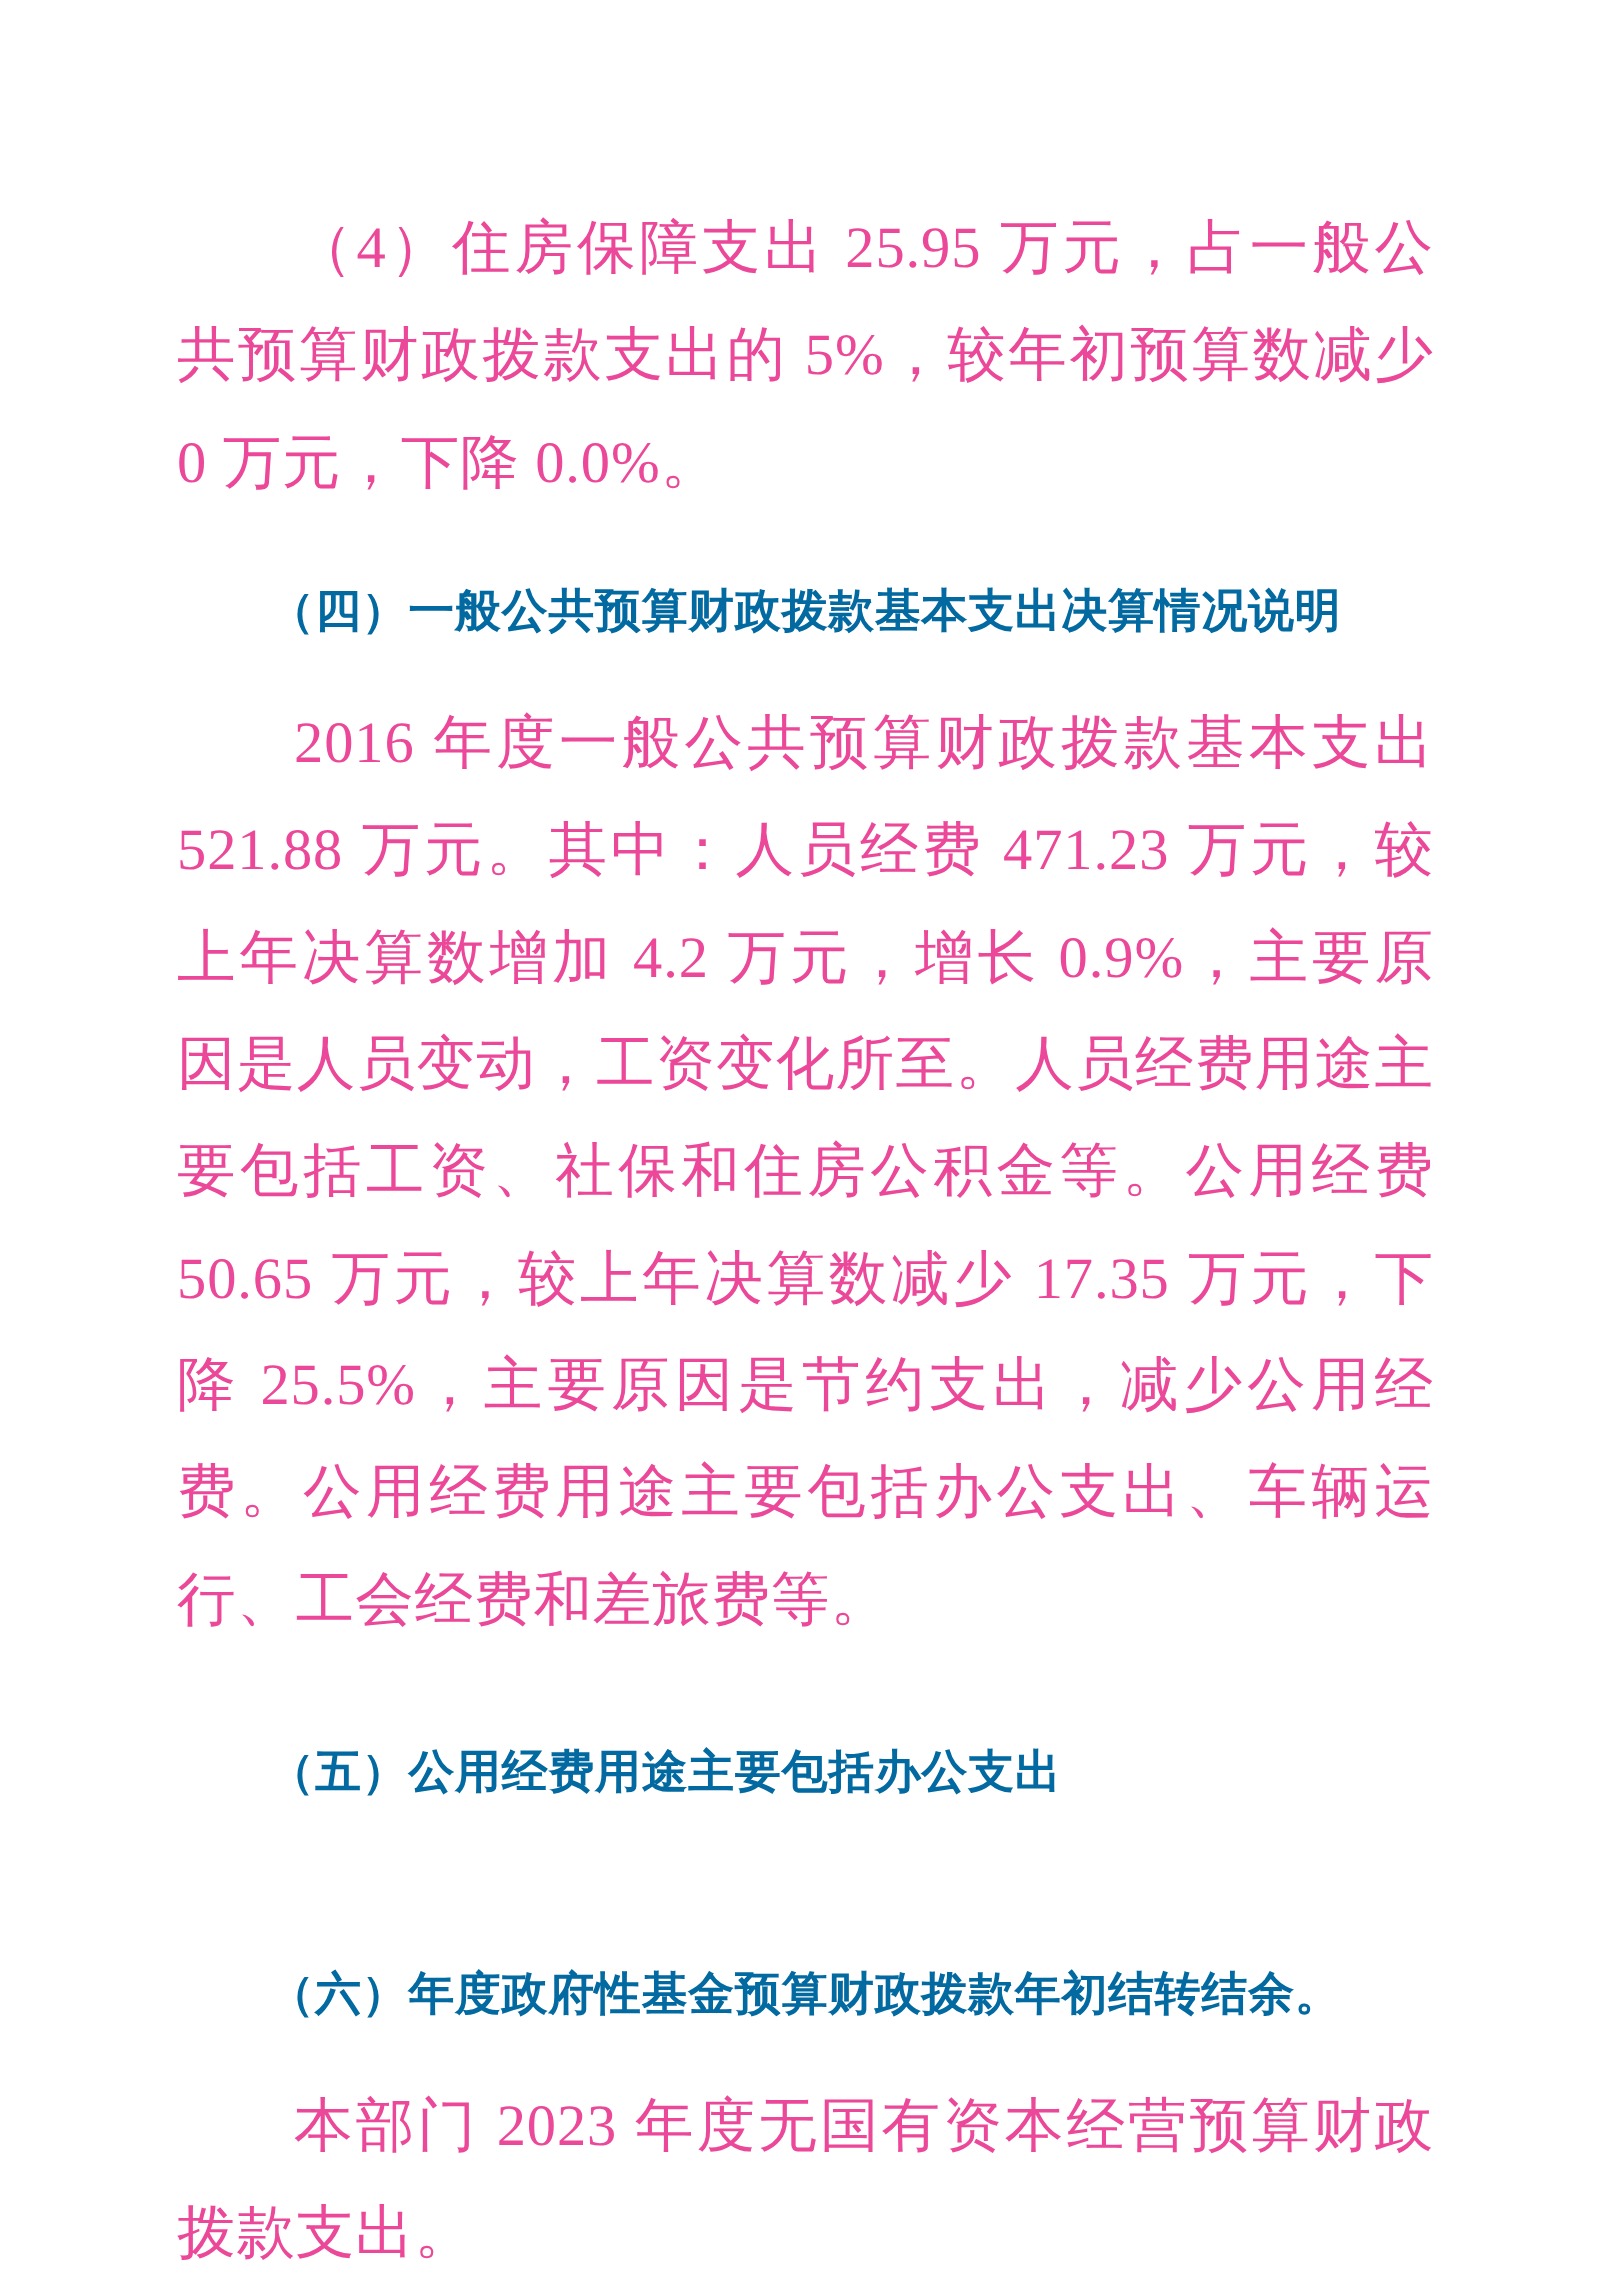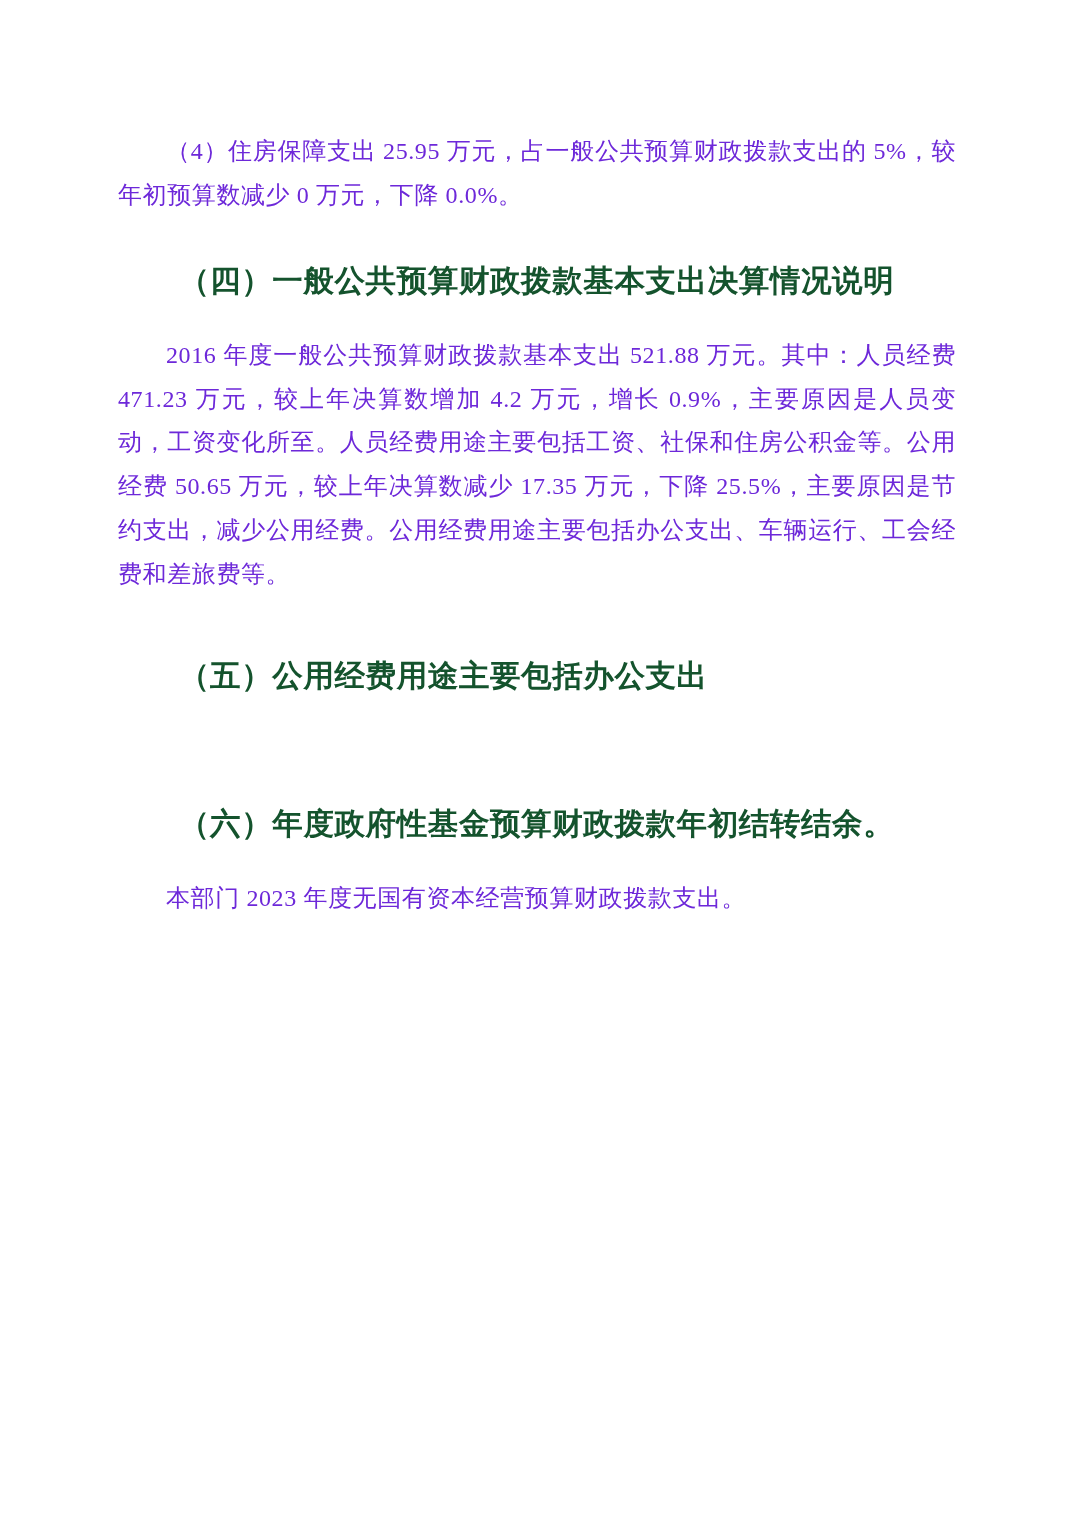--- a/index.html
+++ b/index.html
@@ -19,36 +19,36 @@
     height: 1520px;
     box-sizing: border-box;
     padding: 130px 118px 60px 118px;
     background: #ffffff;
   }
   .doc-body {
     width: 100%;
   }
   p.para {
     margin: 0 0 0 0;
-    font-size: 24px;
+    font-size: 39px;
     line-height: 1.83;
     text-align: justify;
     text-justify: inter-ideograph;
     text-indent: 2em;
     letter-spacing: 0.6px;
-    color: #6d28d9;
+    color: #ec4899;
   }
   h2.heading {
     margin: 22px 0 10px 0;
     font-size: 30.5px;
     line-height: 1.83;
     font-weight: bold;
     text-indent: 2em;
     letter-spacing: 0.6px;
-    color: #14532d;
+    color: #0369a1;
     font-family: "Liberation Serif", "DejaVu Serif", serif;
   }
   .gap-sm { height: 14px; }
   .gap-md { height: 30px; }
   .gap-lg { height: 46px; }
 </style>
 </head>
 <body>
 
 <div class="page">

